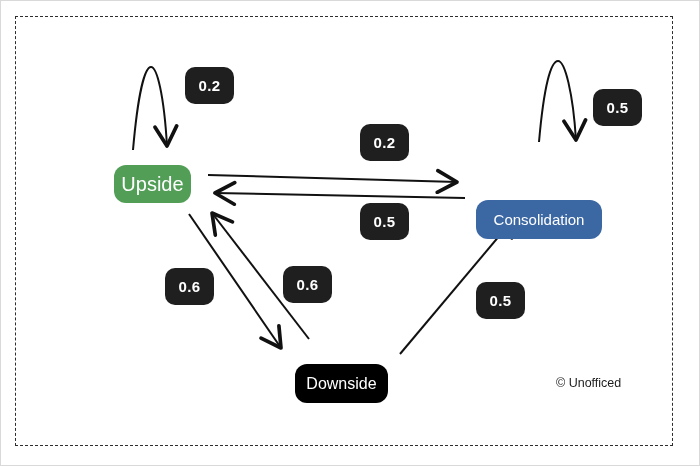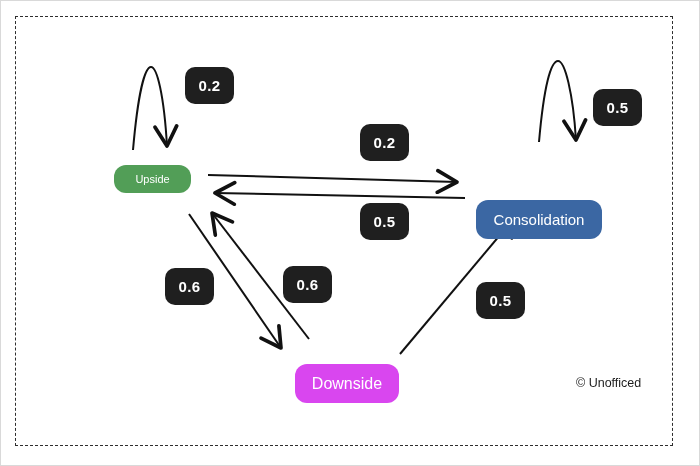--- a/index.html
+++ b/index.html
@@ -37,32 +37,32 @@
     display: flex;
     align-items: center;
     justify-content: center;
     color: #ffffff;
     font-size: 15px;
     border-radius: 12px;
     box-sizing: border-box;
     white-space: nowrap;
   }
   .node-upside {
-    left: 113px; top: 164px; width: 77px; height: 28px;
+    left: 113px; top: 164px; width: 77px; height: 38px;
     background: #529e57;
-    font-size: 11px;
+    font-size: 20px;
   }
   .node-consolidation {
     left: 475px; top: 163px; width: 126px; height: 39px;
     background: #3b67a3;
     margin-top: 36px;
   }
   .node-downside {
-    left: 294px; top: 363px; width: 104px; height: 39px;
-    background: #d946ef;
+    left: 294px; top: 363px; width: 93px; height: 39px;
+    background: #000000;
     font-size: 16px;
   }
   .badge {
     position: absolute;
     width: 49px;
     height: 37px;
     background: #1f1f1f;
     color: #ffffff;
     border-radius: 10px;
     display: flex;
@@ -74,21 +74,21 @@
   }
   .badge-upside-self   { left: 184px; top: 66px;  }
   .badge-up-to-cons    { left: 359px; top: 123px; }
   .badge-cons-to-up    { left: 359px; top: 202px; }
   .badge-cons-self     { left: 592px; top: 88px;  }
   .badge-up-to-down    { left: 164px; top: 267px; }
   .badge-down-to-up    { left: 282px; top: 265px; }
   .badge-down-to-cons  { left: 475px; top: 281px; }
   .copyright {
     position: absolute;
-    left: 575px;
+    left: 555px;
     top: 375px;
     font-size: 12.5px;
     color: #1c1c1c;
   }
 </style>
 </head>
 <body>
 
 <div class="canvas">
 

